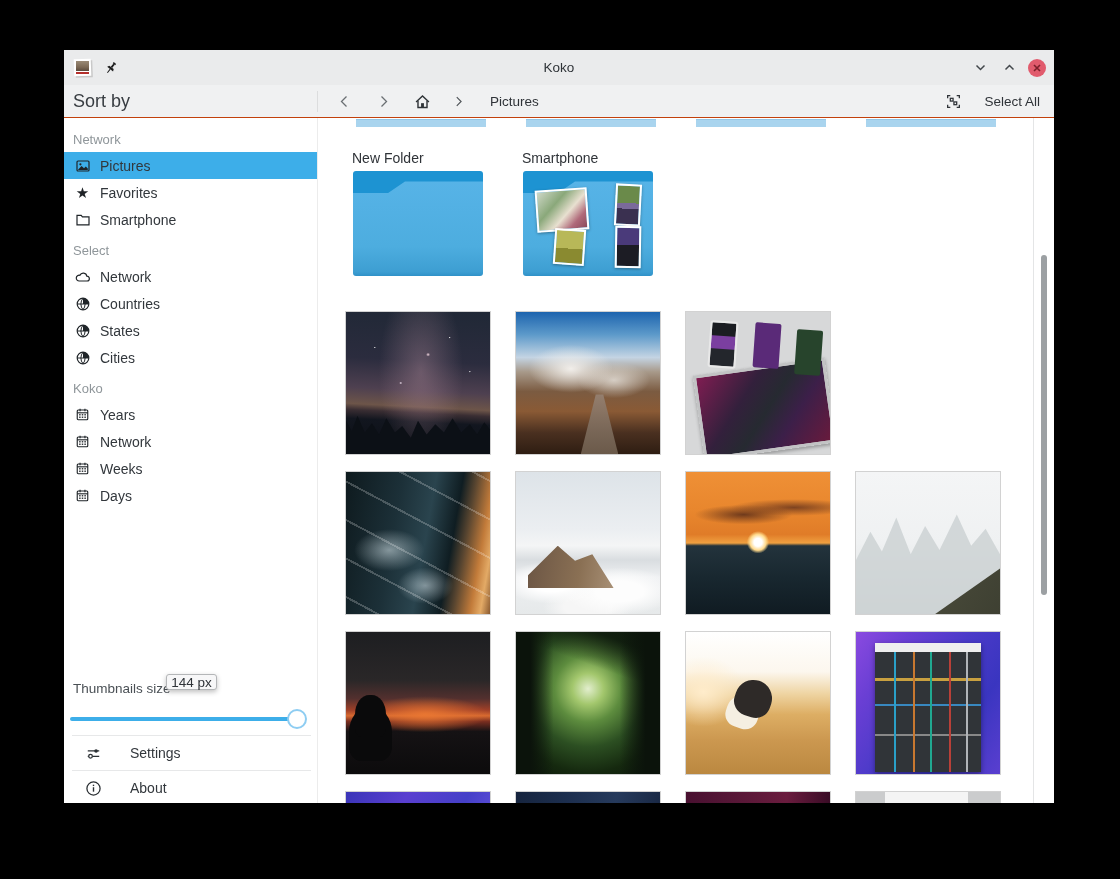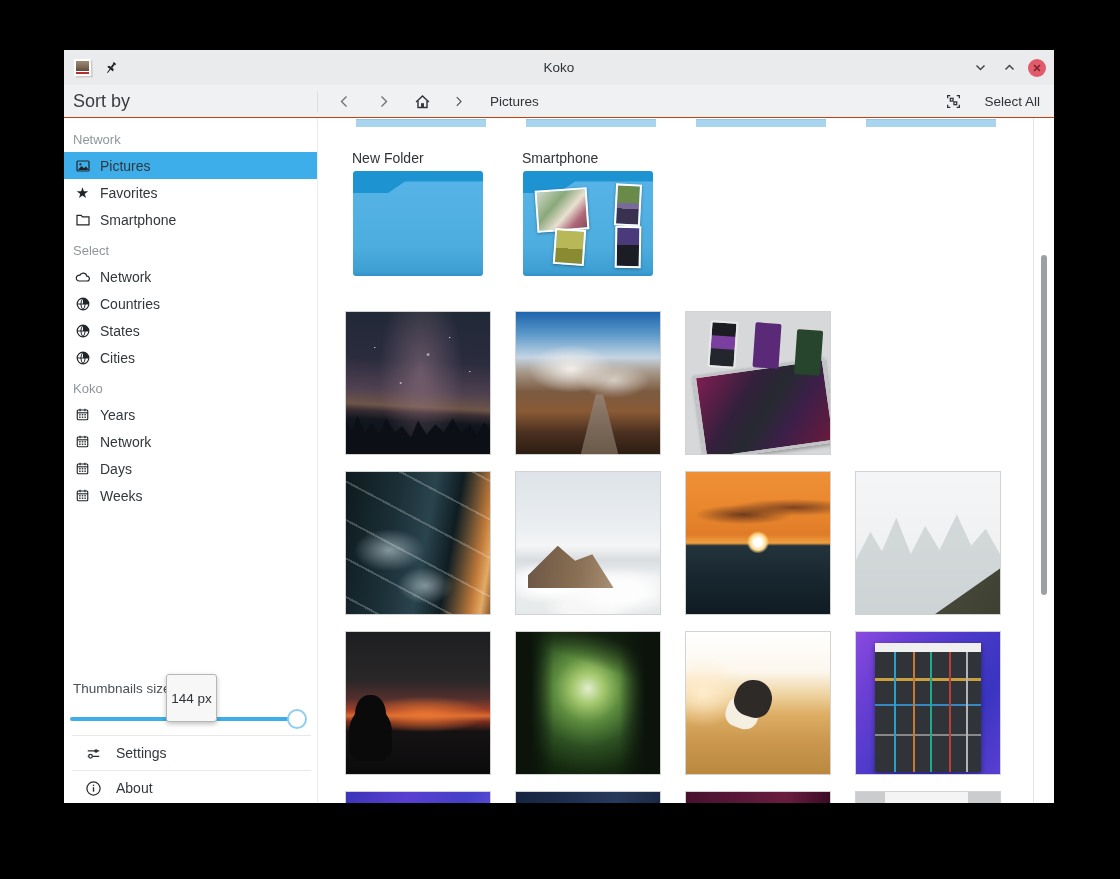--- a/index.html
+++ b/index.html
@@ -36,29 +36,29 @@
   .side-list{padding-top:10px;}
   .side-header{height:24px;line-height:24px;padding-left:9px;font-size:13px;color:#8f969a;}
   .side-item{height:27px;display:flex;align-items:center;gap:9px;padding-left:10px;font-size:14px;color:#32373c;cursor:default;}
   .side-item.selected{background:#3daee9;}
   .side-item .ic{width:17px;height:17px;display:flex;align-items:center;justify-content:center;flex:none;}
   .star-glyph{font-size:15px;line-height:15px;color:#1f2327;}
   .side-gap{height:6px;}
 
   .side-bottom{position:absolute;left:0;right:0;bottom:0;height:134px;}
   .thumb-label{position:absolute;left:9px;top:12px;font-size:13.5px;color:#4a5055;}
-  .size-tip{position:absolute;left:102px;top:5px;width:51px;height:48px;background:#f7f7f8;
+  .size-tip{position:absolute;left:102px;top:5px;width:51px;height:16px;background:#f7f7f8;
     border:1px solid #b4b6b8;border-radius:3px;display:flex;align-items:center;justify-content:center;
     font-size:13.5px;color:#2f3338;box-shadow:0 2px 5px rgba(0,0,0,.25);z-index:3;}
   .slider{position:absolute;left:6px;right:12px;top:47px;height:6px;}
   .slider .track{position:absolute;left:0;right:0;top:1px;height:4px;background:#3daee9;border-radius:2px;}
   .slider .handle{position:absolute;right:-2px;top:-7px;width:20px;height:20px;border-radius:50%;
     background:#fff;border:2px solid #8ecdf2;}
   .side-div{position:absolute;left:8px;right:6px;height:1px;background:#e7e8e9;}
-  .bottom-item{position:absolute;left:0;right:0;height:34px;display:flex;align-items:center;gap:14px;
+  .bottom-item{position:absolute;left:0;right:0;height:34px;display:flex;align-items:center;gap:28px;
     padding-left:21px;font-size:14px;color:#32373c;}
 
   
   .content{position:absolute;left:254px;top:68px;right:0;bottom:0;background:#fff;overflow:hidden;}
   .row{position:absolute;left:27px;display:flex;gap:24px;}
   .cell{width:146px;flex:none;}
   .thumb{width:146px;height:144px;border:1px solid #d2d2d2;flex:none;position:relative;overflow:hidden;}
 
   .stub{position:absolute;top:1px;width:130px;height:8px;background:#a9d4ee;border-top:1px solid #94c6e6;}
 
@@ -358,39 +358,39 @@
               <g fill="#1f2428">
                 <rect x="4.4" y="7.6" width="1.6" height="1.4"></rect>
                 <rect x="7.2" y="7.6" width="1.6" height="1.4"></rect>
                 <rect x="10" y="7.6" width="1.6" height="1.4"></rect>
                 <rect x="4.4" y="10.2" width="1.6" height="1.4"></rect>
                 <rect x="7.2" y="10.2" width="1.6" height="1.4"></rect>
                 <rect x="10" y="10.2" width="1.6" height="1.4"></rect>
               </g>
             </svg>
         </span>
-        <span>Days</span>
+        <span>Weeks</span>
       </div>
       <div class="side-item">
         <span class="ic">
           <svg width="15" height="15" viewBox="0 0 16 16">
               <rect x="2.4" y="3.2" width="11.2" height="10.4" rx="1" stroke="#1f2428" stroke-width="1.2" fill="none"></rect>
               <path d="M2.4 6.2 h11.2" stroke="#1f2428" stroke-width="1.2"></path>
               <path d="M5.4 1.8 v2.6 M10.6 1.8 v2.6" stroke="#1f2428" stroke-width="1.2"></path>
               <g fill="#1f2428">
                 <rect x="4.4" y="7.6" width="1.6" height="1.4"></rect>
                 <rect x="7.2" y="7.6" width="1.6" height="1.4"></rect>
                 <rect x="10" y="7.6" width="1.6" height="1.4"></rect>
                 <rect x="4.4" y="10.2" width="1.6" height="1.4"></rect>
                 <rect x="7.2" y="10.2" width="1.6" height="1.4"></rect>
                 <rect x="10" y="10.2" width="1.6" height="1.4"></rect>
               </g>
             </svg>
         </span>
-        <span>Weeks</span>
+        <span>Days</span>
       </div>
     </div>
 
     <div class="side-bottom">
       <div class="thumb-label">Thumbnails size</div>
       <div class="size-tip">144 px</div>
       <div class="slider">
         <div class="track"></div>
         <div class="handle"></div>
       </div>

